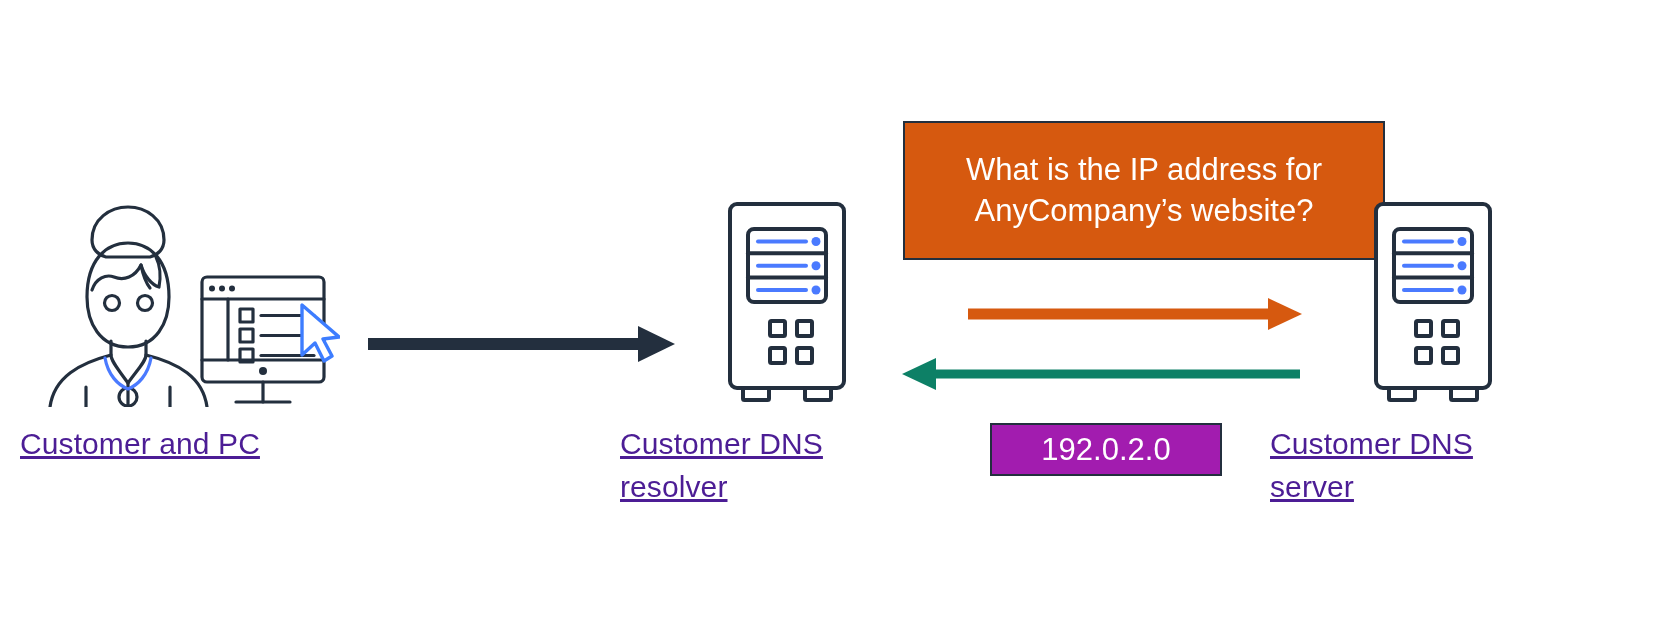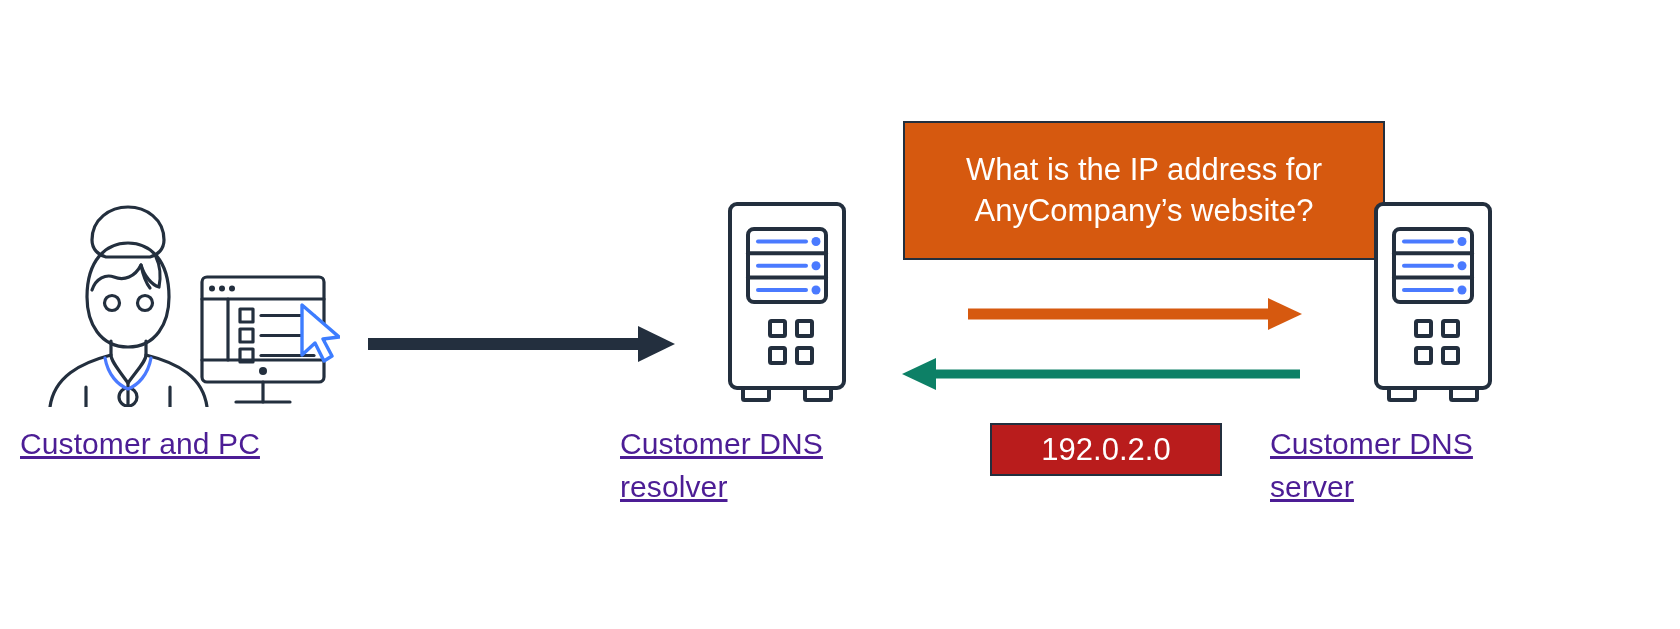--- a/index.html
+++ b/index.html
@@ -96,21 +96,21 @@
     font-size: 31px;
     line-height: 1.32;
     font-weight: 400;
     padding: 0 14px;
   }
   #answer-callout {
     left: 990px;
     top: 423px;
     width: 232px;
     height: 53px;
-    background: #b91c1c;
+    background: #a21caf;
     font-size: 31px;
     line-height: 1.2;
     font-weight: 400;
   }
 </style>
 </head>
 <body>
 
 <div class="stage">
 

